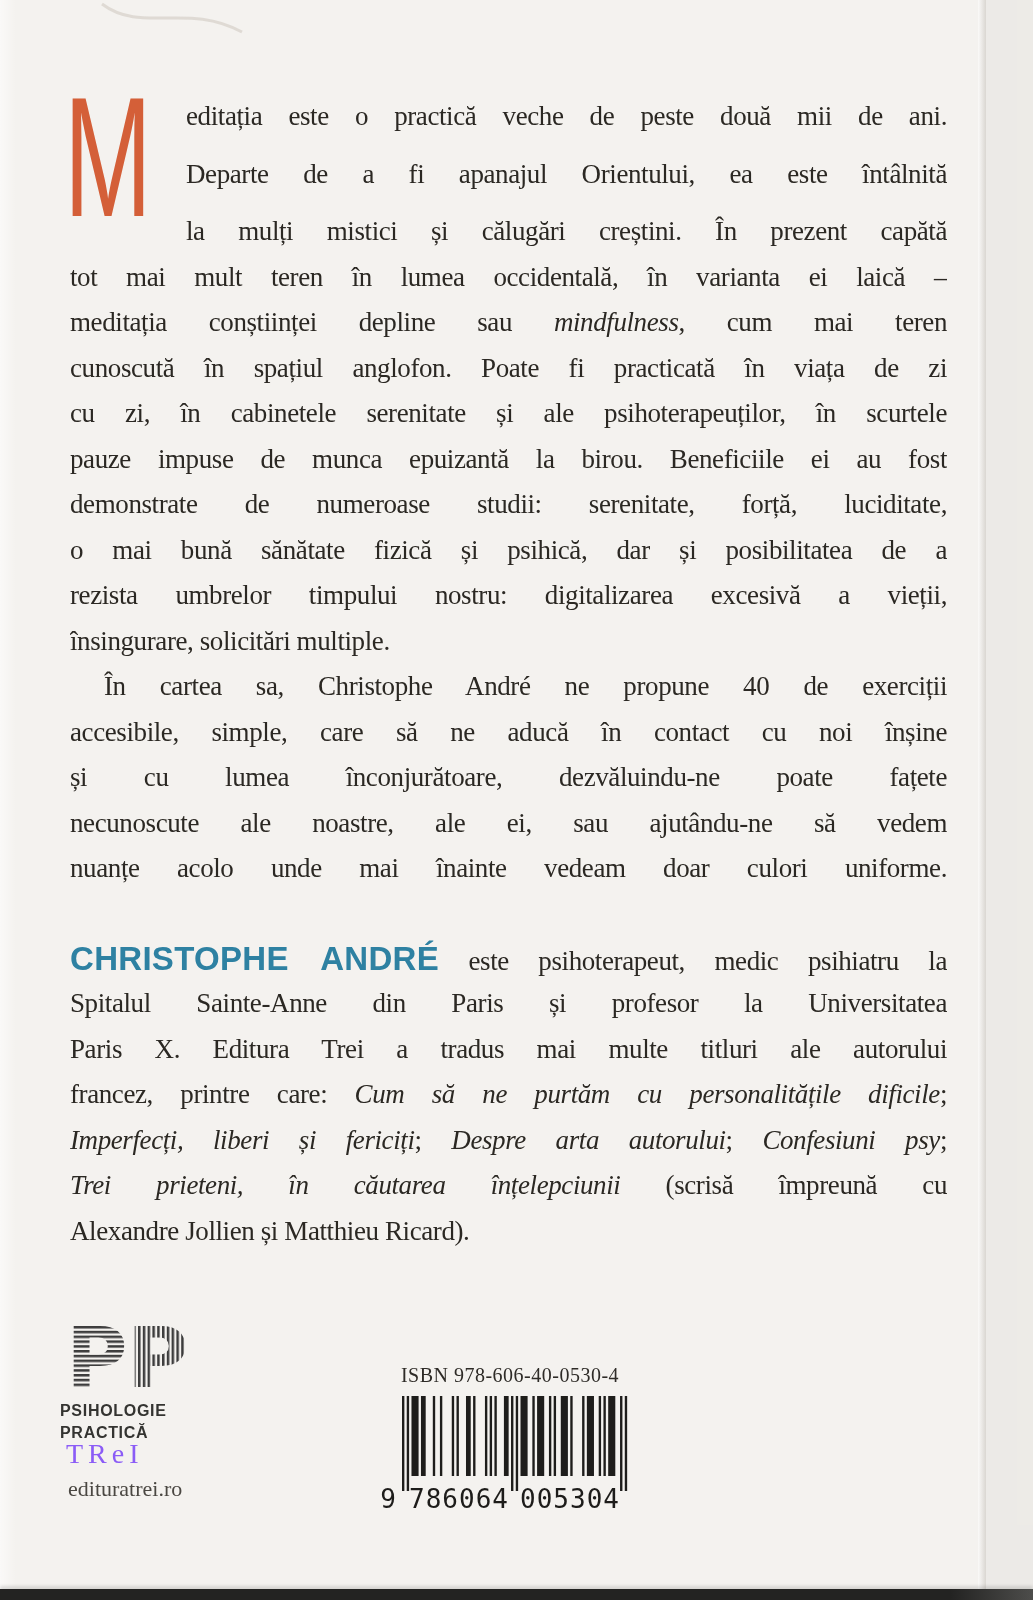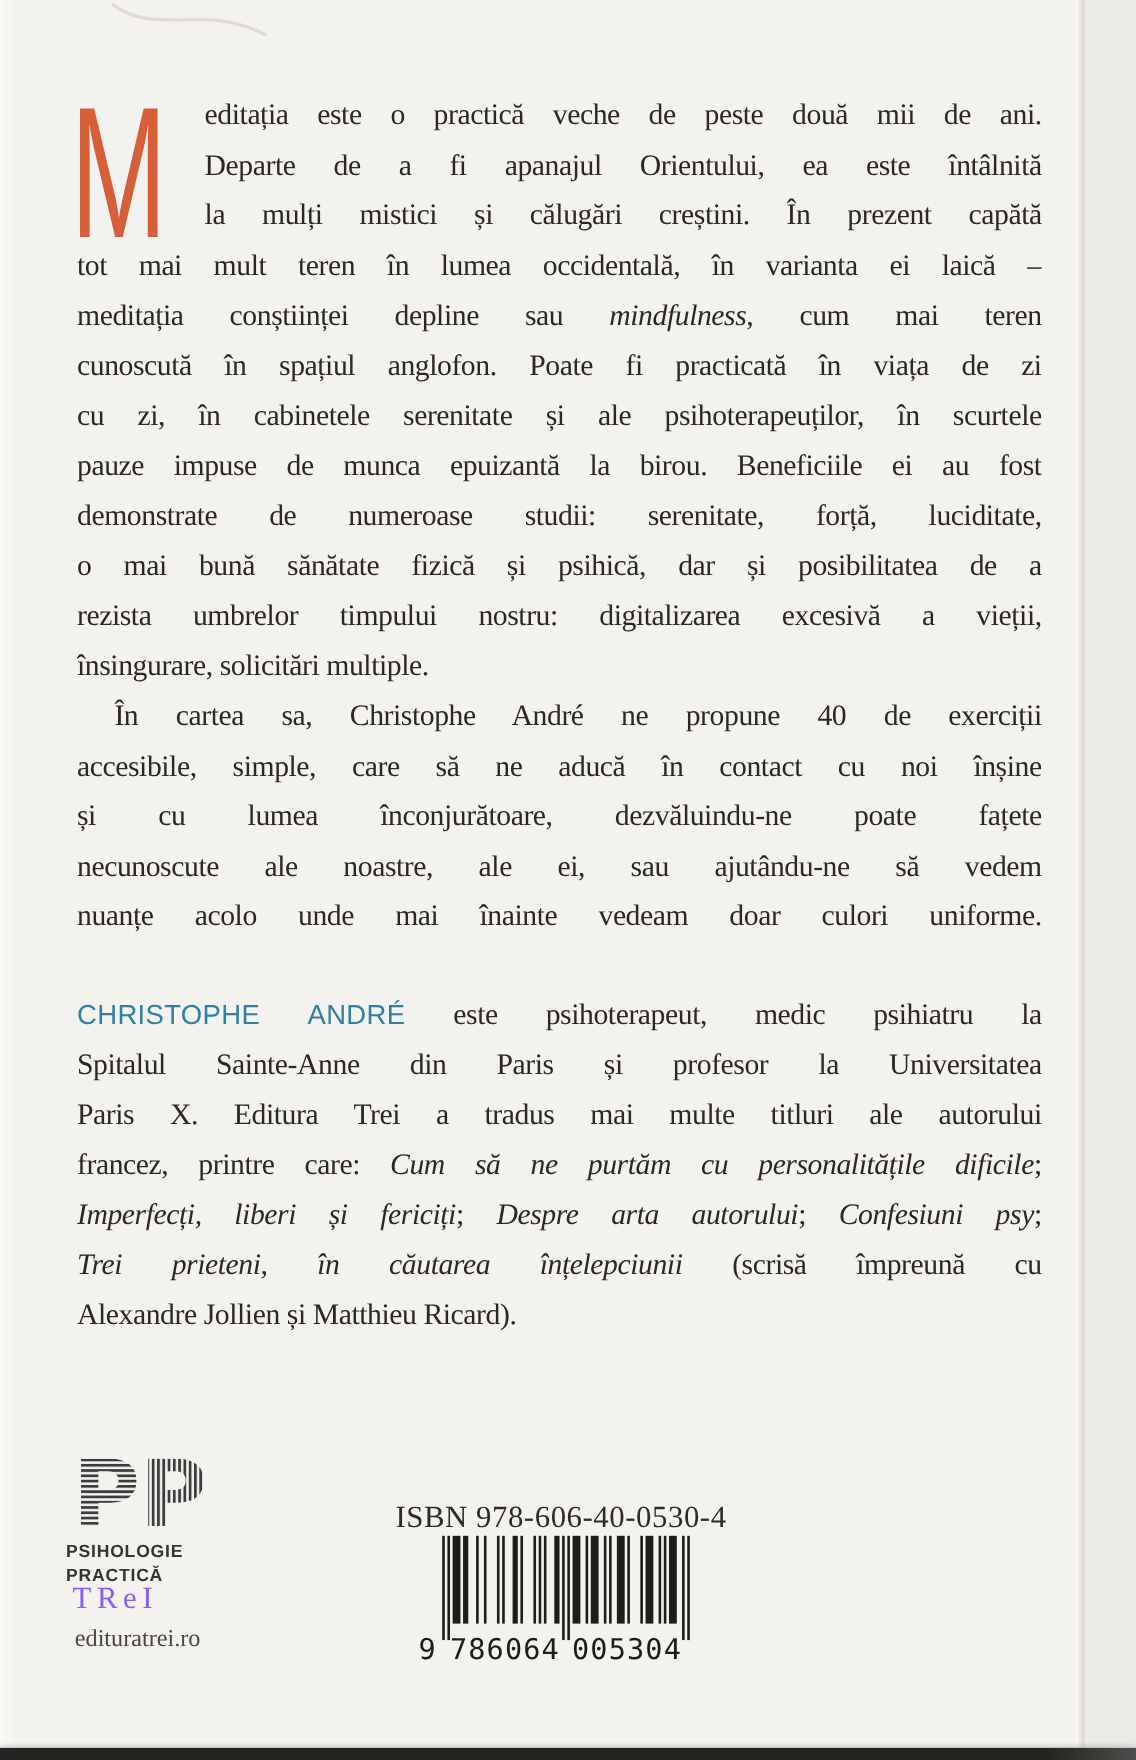--- a/index.html
+++ b/index.html
@@ -16,36 +16,36 @@
   .corner-crease{position:absolute;left:92px;top:0;}
 
   .drop-cap{position:absolute;left:64px;top:72px;font-family:"Liberation Sans",sans-serif;
         font-weight:400;font-size:170px;line-height:1;color:#d45f38;
         transform:scaleX(.62);transform-origin:left top;}
 
   .body-text{position:absolute;left:70px;top:82px;width:877px;}
   .line{font-size:27px;letter-spacing:-0.4px;line-height:45.5px;height:45.5px;
         text-align:justify;text-align-last:justify;overflow:hidden;}
   .line.short{text-align:center;text-align-last:left;}
-  .line.cap-indent{padding-left:116px;}
+  .line.cap-indent{padding-left:116px;margin-top:12px;}
   .line.p-indent{text-indent:34px;}
   .it{font-style:italic;font-family:Liberation Serif, serif;}
   .spacer{height:44px;}
-  .author-name{font-family:"Liberation Sans",sans-serif;font-weight:normal;font-size:25px;
+  .author-name{font-family:"Liberation Sans",sans-serif;font-weight:bold;font-size:33px;
         color:#2e81a2;letter-spacing:.3px;}
 
   .pp-logo{position:absolute;left:66px;top:1326px;}
   .imprint{position:absolute;left:60px;top:1400px;font-family:"Liberation Sans",sans-serif;
         font-weight:bold;font-size:16px;letter-spacing:.7px;color:#343431;line-height:22px;}
   .trei-logo{position:absolute;left:66px;top:1438px;font-size:28px;letter-spacing:5px;
         color:#8b5cf6;}
   .website{position:absolute;left:68px;top:1476px;font-size:22px;color:#4a4742;text-align:right;}
 
   .isbn{position:absolute;left:350px;top:1364px;width:320px;text-align:center;
-        font-size:28px;letter-spacing:.5px;color:#2e2b27;}
+        font-size:20px;letter-spacing:.5px;color:#2e2b27;}
   .barcode{position:absolute;left:350px;top:1396px;}
 </style>
 </head>
 <body>
 
 <div class="page">
 
   <svg class="corner-crease" width="170" height="48">
     <path d="M10,4 C50,34 95,2 150,32" stroke="#dad6cf" stroke-width="3" fill="none" opacity="0.85"></path>
   </svg>

